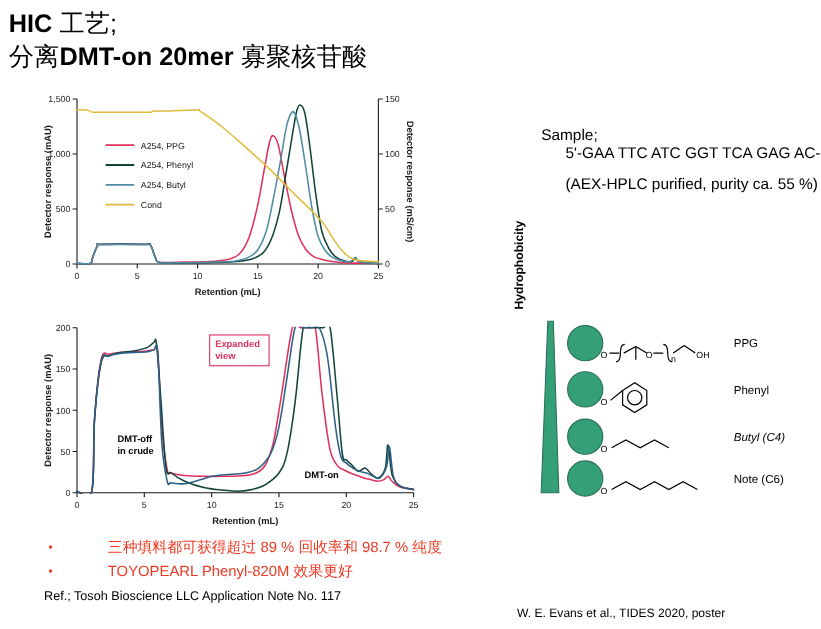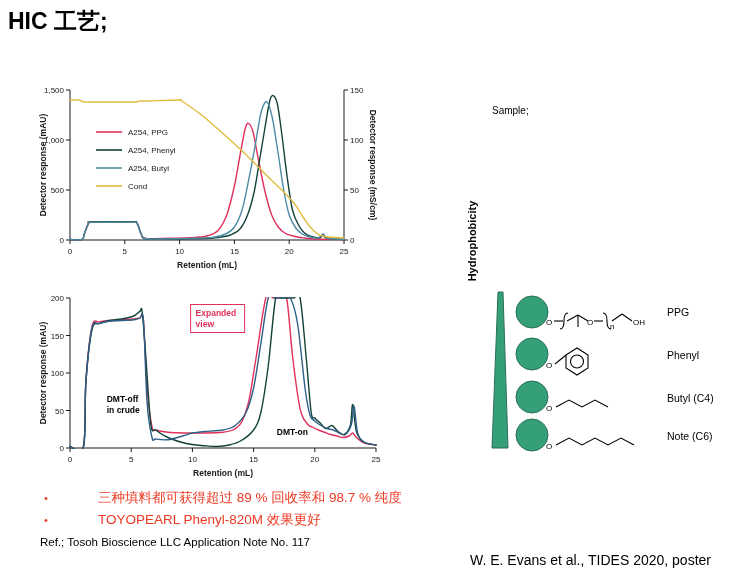--- a/index.html
+++ b/index.html
@@ -7,51 +7,52 @@
     width:746px;height:572px;
     background:#ffffff;
     font-family:"Liberation Sans", sans-serif;
     color:#000;
     position:relative;
     overflow:hidden;
   }
   
   #title-block{position:absolute;left:8px;top:6px;width:470px;}
   .title-line{font-size:23px;font-weight:bold;line-height:30px;letter-spacing:0px;white-space:nowrap;}
-  .title-line .thin{font-weight:bold;text-align:center;}
+  .title-line .thin{font-weight:normal;text-align:center;}
   
   .chart-card{position:absolute;background:#fff;}
   .plot-svg{display:block;}
   
-  #sample-block{position:absolute;left:492px;top:102px;width:250px;font-size:10px;line-height:17px;}
+  #sample-block{position:absolute;left:492px;top:114px;width:250px;font-size:14px;line-height:17px;}
   #sample-block .indent1{padding-left:22px;}
   #sample-block .spacer{height:11px;}
   
   #ligand-block{position:absolute;left:470px;top:280px;width:276px;height:185px;}
   #hydro-label{
     position:absolute;left:-4px;top:26px;width:130px;
     transform:rotate(-90deg);transform-origin:left top;
     font-size:11px;font-weight:bold;text-align:center;white-space:nowrap;
   }
   .lig-name{position:absolute;font-size:10.5px;}
   
   #bullets{position:absolute;left:44px;top:487px;width:430px;}
   .bullet-row{display:flex;align-items:flex-start;color:#ED3A24;font-size:13.5px;line-height:22px;}
   .bullet-dot{width:22px;flex:0 0 22px;font-size:11px;line-height:22px;}
   .bullet-txt{flex:1;white-space:nowrap;margin-left:32px;}
   #ref-line{position:absolute;left:40px;top:536px;font-size:11.5px;font-weight:normal;white-space:nowrap;}
-  #credit-line{position:absolute;left:470px;top:552px;font-size:14px;white-space:nowrap;}
+  #credit-line{position:absolute;left:470px;top:552px;font-size:11px;white-space:nowrap;}
   
   .nb{white-space:nowrap;}
 </style>
 </head>
 <body>
 
 <div id="title-block">
   <div class="title-line"><span>HIC</span><span class="thin"> 工艺;</span></div>
+  <div class="title-line"><span class="thin">分离</span><span>DMT-on 20mer</span><span class="thin"> 寡聚核苷酸</span></div>
 </div>
 
 <div class="chart-card" style="left:28px;top:80px;width:360px;height:190px;">
   <svg class="plot-svg" id="svg-chart1" width="360" height="190" viewBox="0 0 360 190">
       <line x1="42" y1="160" x2="316" y2="160" stroke="#1a1a1a" stroke-width="1"></line>
       <line x1="42" y1="10" x2="42" y2="160" stroke="#1a1a1a" stroke-width="1"></line>
       <line x1="316" y1="10" x2="316" y2="160" stroke="#1a1a1a" stroke-width="1"></line>
       <line x1="42" y1="160" x2="42" y2="164" stroke="#1a1a1a" stroke-width="1"></line>
       <text x="42" y="174" font-size="8" font-family="Liberation Sans, sans-serif" text-anchor="middle" fill="#1a1a1a">0</text>
       <line x1="96.80000000000001" y1="160" x2="96.80000000000001" y2="164" stroke="#1a1a1a" stroke-width="1"></line>
@@ -147,21 +148,23 @@
       <text x="167.624" y="27.5" font-size="8.5" font-family="Liberation Sans, sans-serif" font-weight="bold" fill="#E0315C">Expanded</text>
       <text x="167.624" y="38.5" font-size="8.5" font-family="Liberation Sans, sans-serif" font-weight="bold" fill="#E0315C">view</text>
       <text x="78.72" y="113.5" font-size="8.5" font-family="Liberation Sans, sans-serif" font-weight="bold" fill="#000000">DMT-off</text>
       <text x="78.72" y="124.5" font-size="8.5" font-family="Liberation Sans, sans-serif" font-weight="bold" fill="#000000">in crude</text>
       <text x="248.85599999999997" y="146.5" font-size="8.5" font-family="Liberation Sans, sans-serif" font-weight="bold" fill="#000000">DMT-on</text>
     </svg>
 </div>
 
 <div id="sample-block">
   <div>Sample;</div>
+  <div class="indent1 nb">5'-GAA TTC ATC GGT TCA GAG AC-</div>
   <div class="spacer"></div>
+  <div class="indent1 nb">(AEX-HPLC purified, purity ca. 55 %)</div>
 </div>
 
 <div id="ligand-block">
   <div id="hydro-label">Hydrophobicity</div>
   <svg width="276" height="185" viewBox="0 0 276 185">
 
     <polygon id="hydro-triangle" points="28,12 33,12 38,168 22,168" fill="#35A078" stroke="#2a6f57" stroke-width="1"></polygon>
 
     <circle cx="62" cy="32" r="16" fill="#35A078" stroke="#2a6f57" stroke-width="1"></circle>
     <text x="76" y="45" font-size="8" font-family="Liberation Sans, sans-serif">O</text>
@@ -196,21 +199,21 @@
 
     <circle cx="62" cy="155" r="16" fill="#35A078" stroke="#2a6f57" stroke-width="1"></circle>
     <text x="76" y="169" font-size="8" font-family="Liberation Sans, sans-serif">O</text>
     <g stroke="#000" stroke-width="1.1" fill="none">
       <polyline points="86,165 99,158 112,165 125,158 138,165 151,158 164,165"></polyline>
     </g>
   </svg>
 
   <div class="lig-name" style="left:197px;top:26px;">PPG</div>
   <div class="lig-name" style="left:197px;top:69px;">Phenyl</div>
-  <div class="lig-name" style="left:197px;top:112px;">Butyl (C4)</div>
+  <div class="lig-name" style="left:197px;top:112px;font-style:italic;">Butyl (C4)</div>
   <div class="lig-name" style="left:197px;top:150px;">Note (C6)</div>
 </div>
 
 <div id="bullets">
   <div class="bullet-row">
     <div class="bullet-dot">•</div>
     <div class="bullet-txt">三种填料都可获得超过 89 % 回收率和 98.7 % 纯度</div>
   </div>
   <div class="bullet-row">
     <div class="bullet-dot">•</div>

